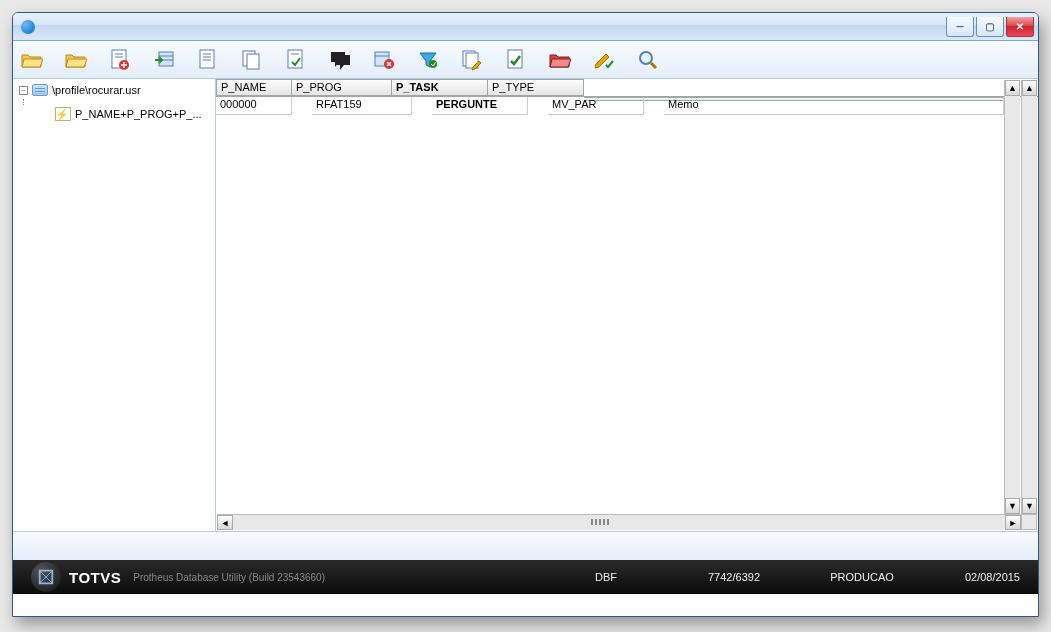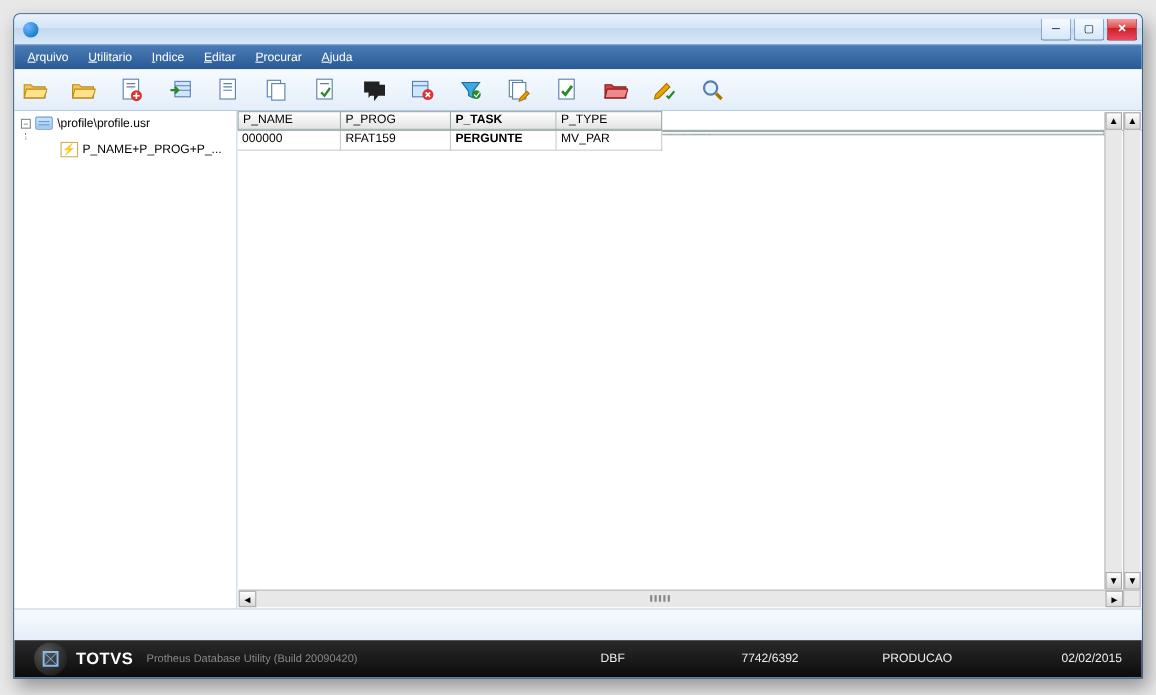--- a/index.html
+++ b/index.html
@@ -29,43 +29,43 @@
 .tree-row .db-icon { width: 16px; height: 12px; background: linear-gradient(#cfe6ff,#9fc6ee); border: 1px solid #6a9bd0; border-radius: 2px; position: relative; }
 .tree-row .db-icon::before,.tree-row .db-icon::after{content:"";position:absolute;left:2px;right:2px;height:1px;background:#6a9bd0;}
 .tree-row .db-icon::before{top:3px;} .tree-row .db-icon::after{top:6px;}
 .tree-row.child { padding-left: 40px; }
 .tree-row .bolt-icon { width: 16px; height: 14px; background: #fff; border: 1px solid #c8b060; display: flex; align-items: center; justify-content: center; color: #e6a800; font-size: 10px; }
 
 .grid-pane { flex: 1; display: flex; flex-direction: column; background: #fff; position: relative; }
 .grid-header { display: flex; height: 18px; border-bottom: 1px solid #9aa; }
 .gh { border: 1px solid #9aa; border-left: none; background: linear-gradient(#fefefe,#e4e4e4); font-size: 11px; padding: 1px 4px; overflow: hidden; white-space: nowrap; }
 .gh:first-child { border-left: 1px solid #9aa; }
-.grid-row { display: flex; height: 18px; }
+.grid-row { display: flex; height: 18px; gap: 20px; }
 .gc { border-right: 1px solid #ccc; border-bottom: 1px solid #ccc; font-size: 11px; padding: 1px 4px; overflow: hidden; white-space: nowrap; }
 .grid-body { flex: 1; }
 .vscroll { position: absolute; right: 1px; top: 1px; bottom: 17px; width: 16px; background: #e8e8e8; border-left: 1px solid #bbb; display: flex; flex-direction: column; justify-content: space-between; }
 .vscroll .arr { height: 16px; background: linear-gradient(#fefefe,#d8d8d8); border: 1px solid #aaa; text-align: center; font-size: 9px; line-height: 14px; cursor: pointer; }
 .hscroll { position: absolute; left: 1px; right: 17px; bottom: 1px; height: 16px; background: #e8e8e8; border-top: 1px solid #bbb; display: flex; }
 .hscroll .arr { width: 16px; background: linear-gradient(#fefefe,#d8d8d8); border: 1px solid #aaa; text-align: center; font-size: 9px; line-height: 14px; cursor: pointer; }
 .hscroll .track { flex: 1; position: relative; }
 .hscroll .grip { position: absolute; left: 45%; top: 4px; width: 40px; height: 6px; display:flex; gap:2px; justify-content:center;}
 .hscroll .grip span{width:2px;height:6px;background:#888;}
 .corner-box{position:absolute;right:1px;bottom:1px;width:16px;height:16px;background:#e8e8e8;border:1px solid #bbb;}
 .vscroll2 { position: absolute; right: 18px; top: 1px; bottom: 17px; width: 16px; background: #e8e8e8; border-left: 1px solid #bbb; display: flex; flex-direction: column; justify-content: space-between; }
 .vscroll2 .arr { height: 16px; background: linear-gradient(#fefefe,#d8d8d8); border: 1px solid #aaa; text-align: center; font-size: 9px; line-height: 14px; cursor: pointer; }
 
 .status-bar { height: 34px; background: linear-gradient(#2a2a2a,#0b0b0b); display: flex; align-items: center; color: #d8d8d8; font-size: 11px; padding: 0 18px; gap: 8px; }
 .logo-circle { width: 30px; height: 30px; border-radius: 50%; background: radial-gradient(circle at 35% 30%, #555, #111); display:flex;align-items:center;justify-content:center; }
 .logo-circle svg{width:18px;height:18px;}
 .brand { color: #fff; font-weight: bold; font-size: 15px; letter-spacing: .5px; }
 .subtitle { color: #888; font-size: 10px; margin-left: 4px; }
 .status-fill { flex: 1; }
-.status-cell { width: 120px; color: #eee; }
-
-.col-w0{width:94px;} .col-w1{width:100px;} .col-w2{width:96px;font-weight:bold;} .col-w3{width:96px;} .col-w4{flex:1; font-weight:bold;} 
+.status-cell { width: 120px; text-align: center; color: #eee; }
+
+.col-w0{width:76px;} .col-w1{width:100px;} .col-w2{width:96px;font-weight:bold;} .col-w3{width:96px;} .col-w4{flex:1; font-weight:bold;} 
 .row .col-w4{font-weight:normal;}
 .gh.col-w4{border-right:1px solid #9aa;margin-top:18px;}
 
 .folder-svg{fill:#f5c84c;stroke:#b88a1a;}
 </style>
 </head>
 <body>
 
 <div class="window">
 
@@ -74,28 +74,20 @@
       <div class="app-icon"></div>
       <div class="title-text"></div>
     </div>
     <div class="win-controls">
       <div class="win-btn">─</div>
       <div class="win-btn">▢</div>
       <div class="win-btn close">✕</div>
     </div>
   </div>
 
-  <div class="menu-bar">
-    <div class="mi"><u>A</u><span>rquivo</span></div>
-    <div class="mi"><u>U</u>tilitario</div>
-    <div class="mi"><u>I</u>ndice</div>
-    <div class="mi"><u>E</u>ditar</div>
-    <div class="mi"><u>P</u>rocurar</div>
-    <div class="mi"><u>A</u>juda</div>
-  </div>
 
   <div class="toolbar">
     <div class="tool">
         <svg width="22" height="18" viewBox="0 0 22 18">
           <path class="folder-svg" d="M1 4h6l2 2h11v10H1z"></path>
           <path fill="#ffe28a" d="M3 8h19l-3 8H1z" stroke="#b88a1a"></path>
         </svg>
       </div>
     <div class="tool">
         <svg width="22" height="18" viewBox="0 0 22 18">
@@ -193,21 +185,21 @@
           <path d="M14 14l5 5" stroke="#b07000" stroke-width="3"></path>
         </svg>
       </div>
   </div>
 
   <div class="body-area">
     <div class="tree-pane">
       <div class="tree-row">
         <div class="expander">−</div>
         <div class="db-icon"></div>
-        <span>\profile\profile.usr</span>
+        <span>\profile\rocurar.usr</span>
       </div>
       <div style="height:6px;border-left:1px dotted #888;margin-left:8px;"></div>
       <div class="tree-row child">
         <div class="bolt-icon">⚡</div>
         <span>P_NAME+P_PROG+P_...</span>
       </div>
     </div>
 
     <div class="grid-pane">
       <div class="grid-header" style="padding-right:34px;">
@@ -216,20 +208,21 @@
         <div class="gh col-w2">P_TASK</div>
         <div class="gh col-w3">P_TYPE</div>
         <div class="gh col-w4">P_DEFS</div>
       </div>
       <div class="grid-body">
         <div class="grid-row row" style="padding-right:34px;">
           <div class="gc col-w0">000000</div>
           <div class="gc col-w1">RFAT159</div>
           <div class="gc col-w2">PERGUNTE</div>
           <div class="gc col-w3">MV_PAR</div>
+          <div class="gc col-w4" style="border-right:1px solid #ccc;">Memo</div>
         </div>
       </div>
 
       <div class="vscroll">
         <div class="arr">▲</div>
         <div class="arr">▼</div>
       </div>
       <div class="vscroll2">
         <div class="arr">▲</div>
         <div class="arr">▼</div>
@@ -254,21 +247,21 @@
   <div style="height:29px;background:linear-gradient(#f6fbff,#e4eef9);border-top:1px solid #b5c9e0;"></div>
 
   <div class="status-bar">
     <div class="logo-circle">
       <svg viewBox="0 0 20 20">
           <path d="M3 3h14v14H3z" fill="none" stroke="#8ab8e8" stroke-width="2"></path>
           <path d="M3 3l14 14M17 3L3 17" stroke="#8ab8e8" stroke-width="1"></path>
         </svg>
     </div>
     <span class="brand">TOTVS</span>
-    <span class="subtitle">Protheus Database Utility (Build 20090420)</span>
+    <span class="subtitle">Protheus Database Utility (Build 23543660)</span>
     <div class="status-fill"></div>
     <div class="status-cell">DBF</div>
     <div class="status-cell">7742/6392</div>
     <div class="status-cell">PRODUCAO</div>
-    <div class="status-cell" style="width:90px;text-align:right;">02/02/2015</div>
+    <div class="status-cell" style="width:90px;text-align:right;">02/08/2015</div>
   </div>
 
 </div>
 
 </body></html>

